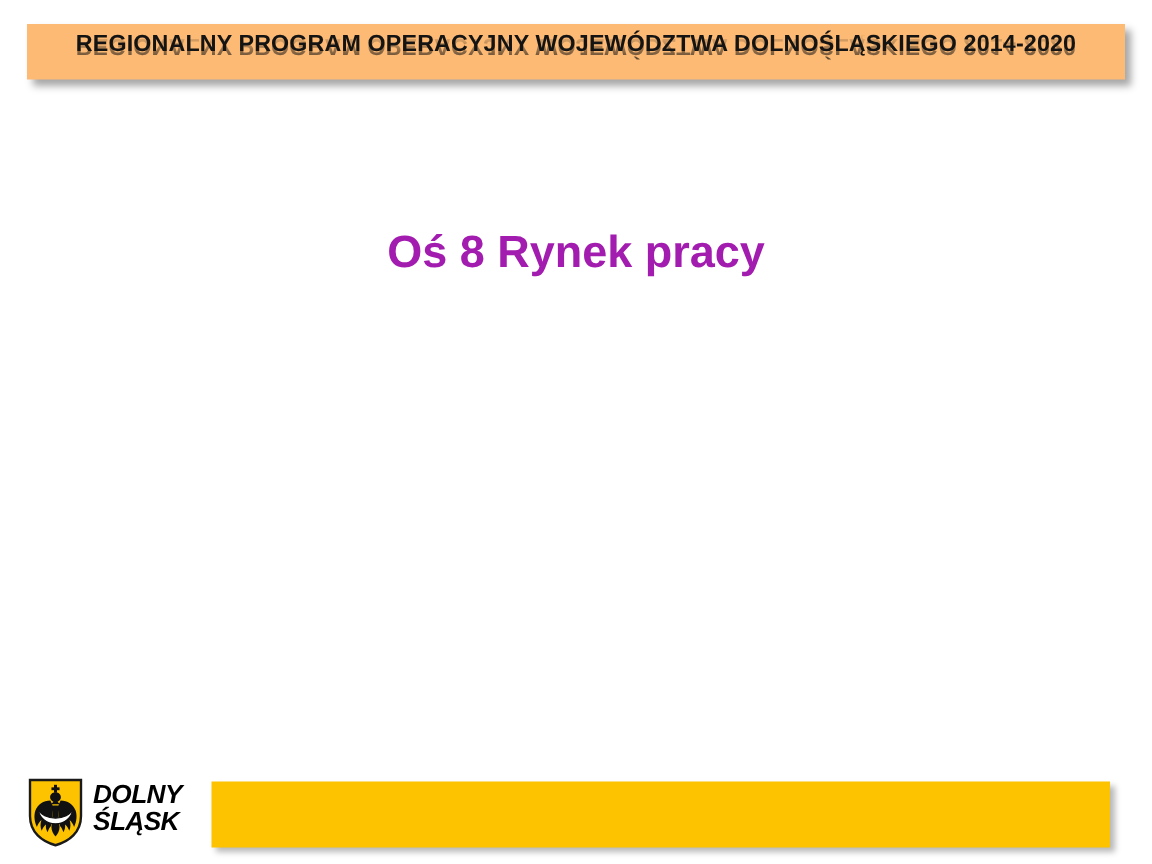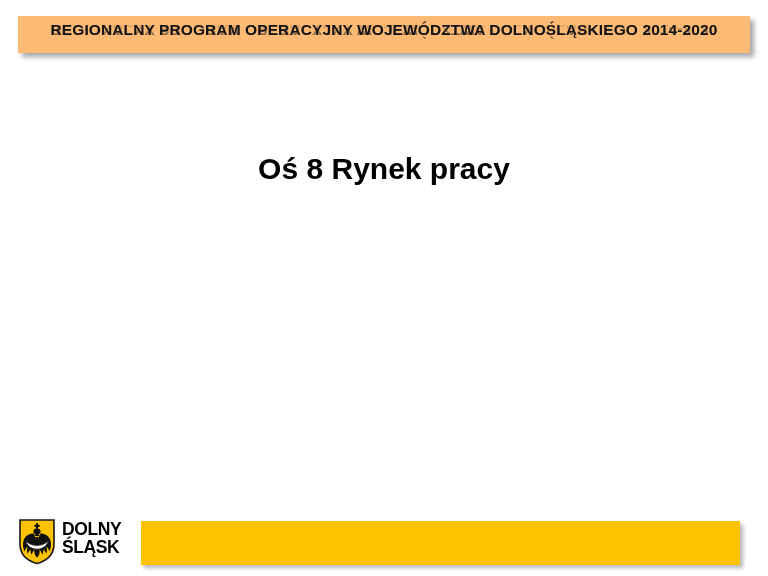--- a/index.html
+++ b/index.html
@@ -74,21 +74,21 @@
     height: 400px;
   }
   .slide-title {
     position: absolute;
     left: 62px;
     top: 50px;
     width: 644px;
     text-align: center;
     font-size: 30px;
     font-weight: bold;
-    color: #000000;
+    color: #a21caf;
     line-height: 38px;
   }
   .body-placeholder {
     position: absolute;
     left: 62px;
     top: 120px;
     width: 644px;
     height: 250px;
   }
 
@@ -119,20 +119,21 @@
   .wordmark {
     position: absolute;
     left: 44px;
     top: 4px;
     width: 82px;
     font-size: 17.5px;
     font-weight: bold;
     line-height: 17.5px;
     letter-spacing: -0.4px;
     color: #000000;
+    font-style: italic;
   }
   .wordmark-line { display: block; }
 </style>
 </head>
 <body>
 
 <div class="slide">
 
   <div class="header-banner">
     <div class="header-banner-text">REGIONALNY PROGRAM OPERACYJNY WOJEWÓDZTWA DOLNOŚLĄSKIEGO 2014-2020</div>

